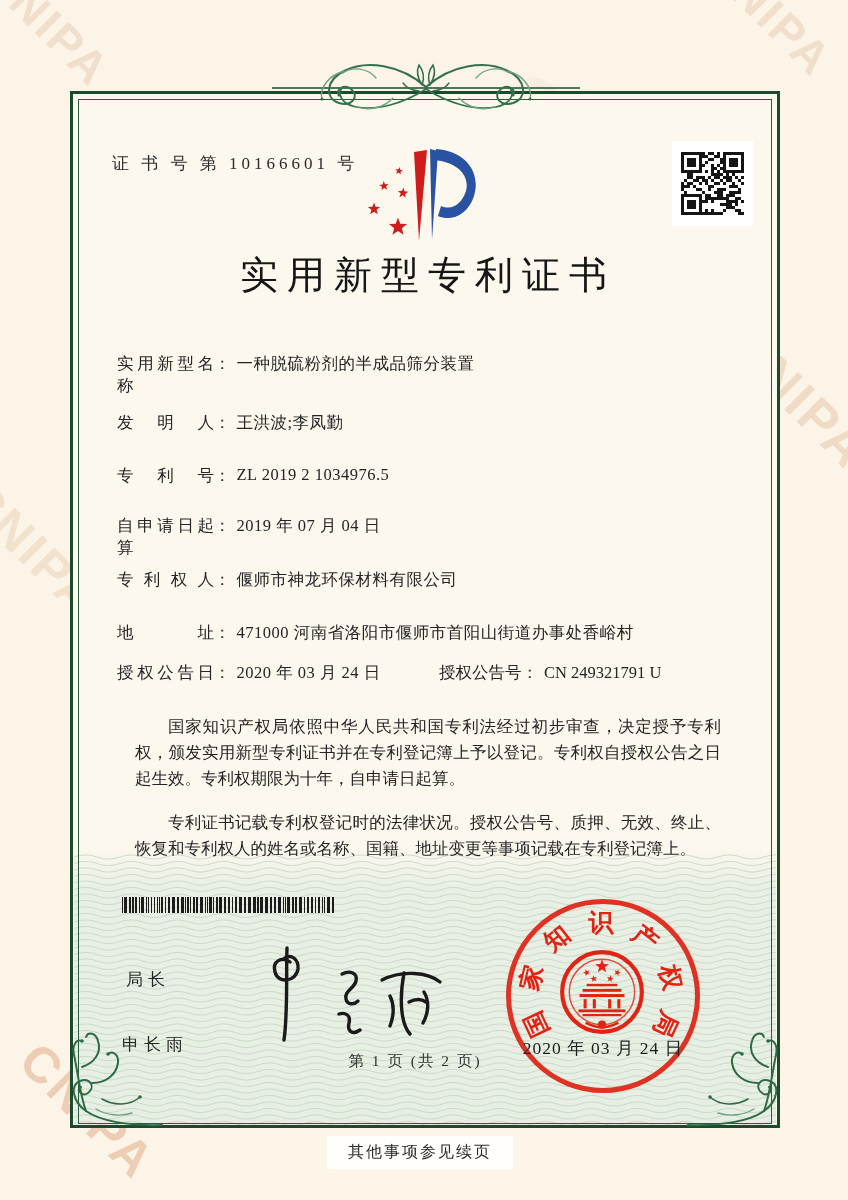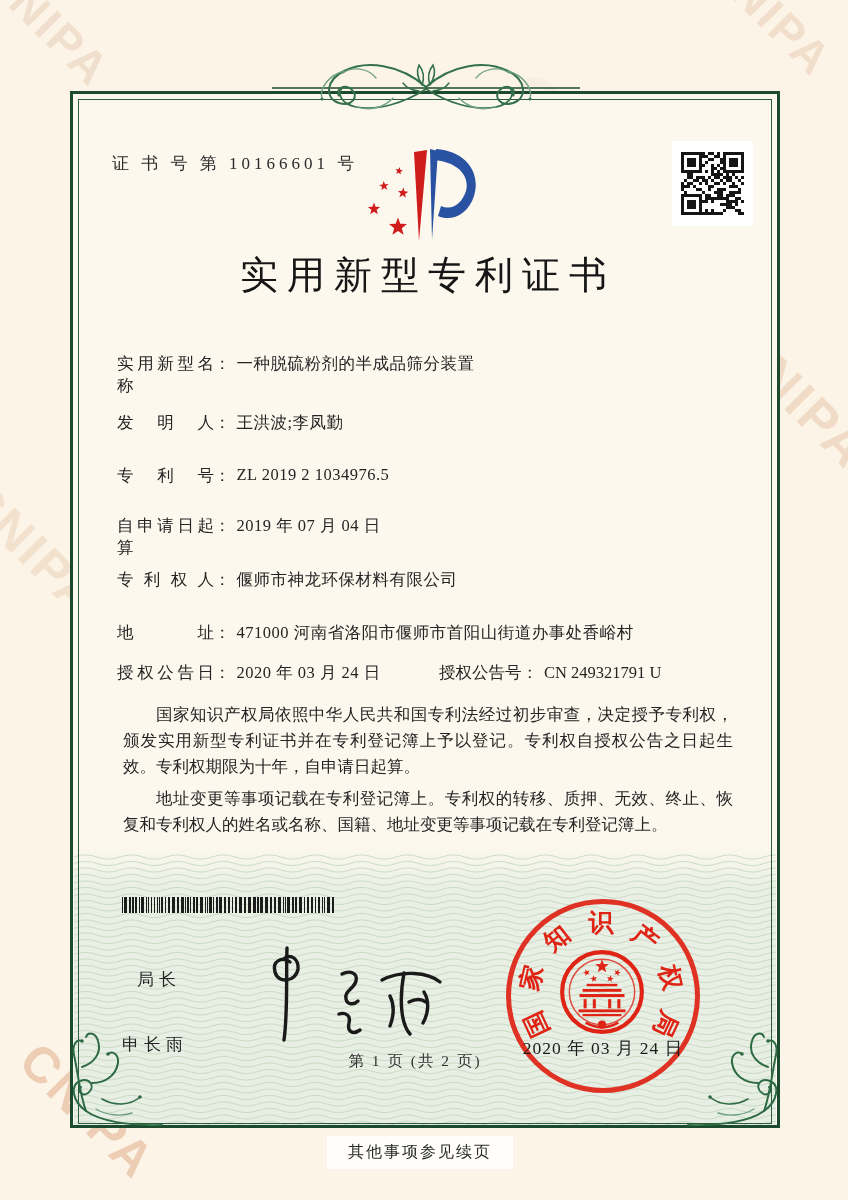--- a/index.html
+++ b/index.html
@@ -35,26 +35,26 @@
   
   .row{position:absolute;left:117px;width:640px;font-size:16.5px;color:#242424;}
   .lbl{display:inline-block;width:97px;text-align:justify;text-align-last:justify;
       vertical-align:top;}
   .colon{display:inline-block;vertical-align:top;}
   .val{display:inline-block;vertical-align:top;padding-left:6px;letter-spacing:0.5px;max-width:510px;}
   .field2{position:absolute;left:322px;top:0;white-space:nowrap;}
   
   .paras{position:absolute;left:117px;top:696px;width:622px;font-size:16.5px;
       line-height:26px;text-align:justify;color:#242424;}
-  .paras p{margin:6px;text-indent:2em;}
+  .paras p{margin:18px;text-indent:2em;}
   
   .barcode{position:absolute;left:122px;top:897px;width:216px;height:16px;display:flex;align-items:stretch;}
   .barcode div{height:100%;}
   .bar-d{background:#1c1c1c;}
-  .signer-title{position:absolute;left:137px;top:968px;font-size:17px;letter-spacing:5px;}
+  .signer-title{position:absolute;left:126px;top:968px;font-size:17px;letter-spacing:5px;}
   .signer-name{position:absolute;left:122px;top:1005px;font-size:17px;letter-spacing:5px;margin-top:28px;}
   .signature{position:absolute;left:252px;top:942px;width:200px;height:102px;}
   .seal{position:absolute;left:506px;top:899px;width:190px;height:190px;}
   .seal-ring{position:absolute;left:0;top:0;width:184px;height:184px;border:5px solid rgba(223,36,22,0.93);
       border-radius:50%;}
   .seal-char{position:absolute;left:50%;top:50%;width:26px;height:26px;margin:-13px 0 0 -13px;
       font-size:25px;font-weight:bold;color:#df2416;text-align:center;line-height:26px;
       font-family:"Liberation Serif","DejaVu Serif",serif;}
   .emblem{position:absolute;left:50px;top:43px;width:92px;height:100px;}
   .seal-date{position:absolute;left:518px;top:1036px;width:170px;text-align:center;
@@ -655,21 +655,21 @@
   </div>
   <div class="row" style="top:662px">
     <span class="lbl">授权公告日</span><span class="colon">：</span><span class="val">2020 年 03 月 24 日</span>
     <span class="field2">
       <span>授权公告号</span><span>：</span><span style="padding-left:6px">CN 249321791 U</span>
     </span>
   </div>
 
   <div class="paras">
     <p>国家知识产权局依照中华人民共和国专利法经过初步审查，决定授予专利权，颁发实用新型专利证书并在专利登记簿上予以登记。专利权自授权公告之日起生效。专利权期限为十年，自申请日起算。</p>
-    <p>地址变更等事项记载在专利登记簿上。专利权的转移、质押、无效、终止、恢复和专利权人的姓名或名称、国籍、地址变更等事项记载在专利登记簿上。</p>
+    <p>专利证书记载专利权登记时的法律状况。授权公告号、质押、无效、终止、恢复和专利权人的姓名或名称、国籍、地址变更等事项记载在专利登记簿上。</p>
   </div>
 
   <div class="barcode" id="barcode">
       <div class="bar-d" style="width: 1px; margin-right: 1px;"></div>
       <div class="bar-d" style="width: 3px; margin-right: 2px;"></div>
       <div class="bar-d" style="width: 2px; margin-right: 1px;"></div>
       <div class="bar-d" style="width: 2px; margin-right: 1px;"></div>
       <div class="bar-d" style="width: 2px; margin-right: 2px;"></div>
       <div class="bar-d" style="width: 1px; margin-right: 1px;"></div>
       <div class="bar-d" style="width: 3px; margin-right: 2px;"></div>

